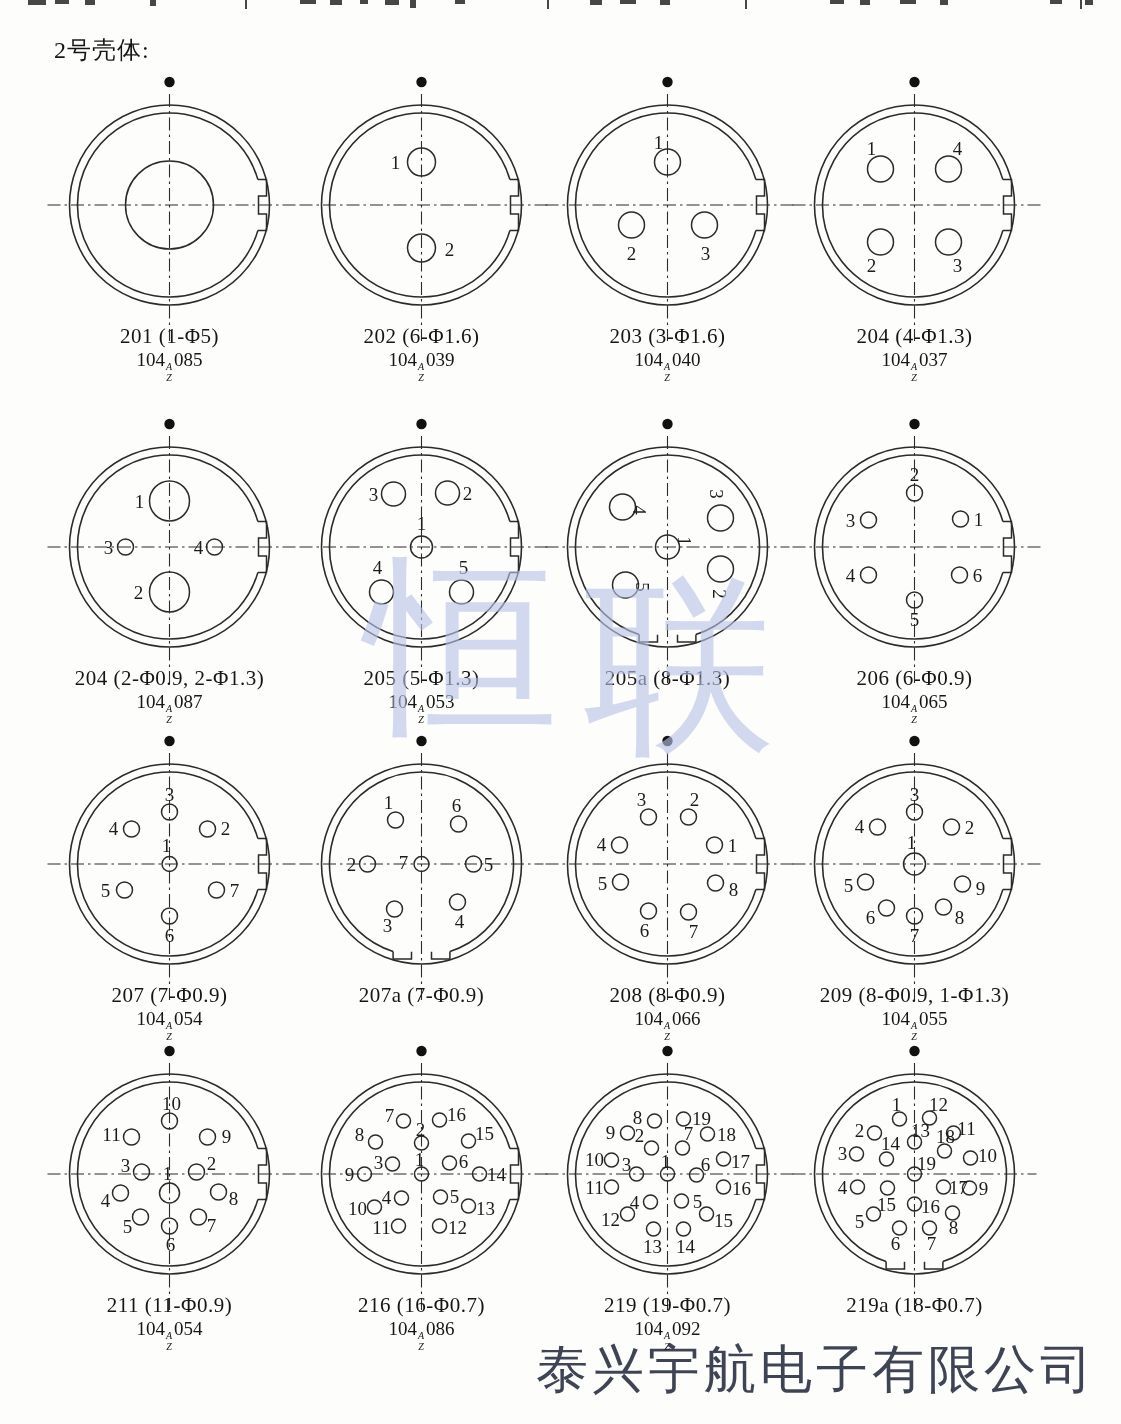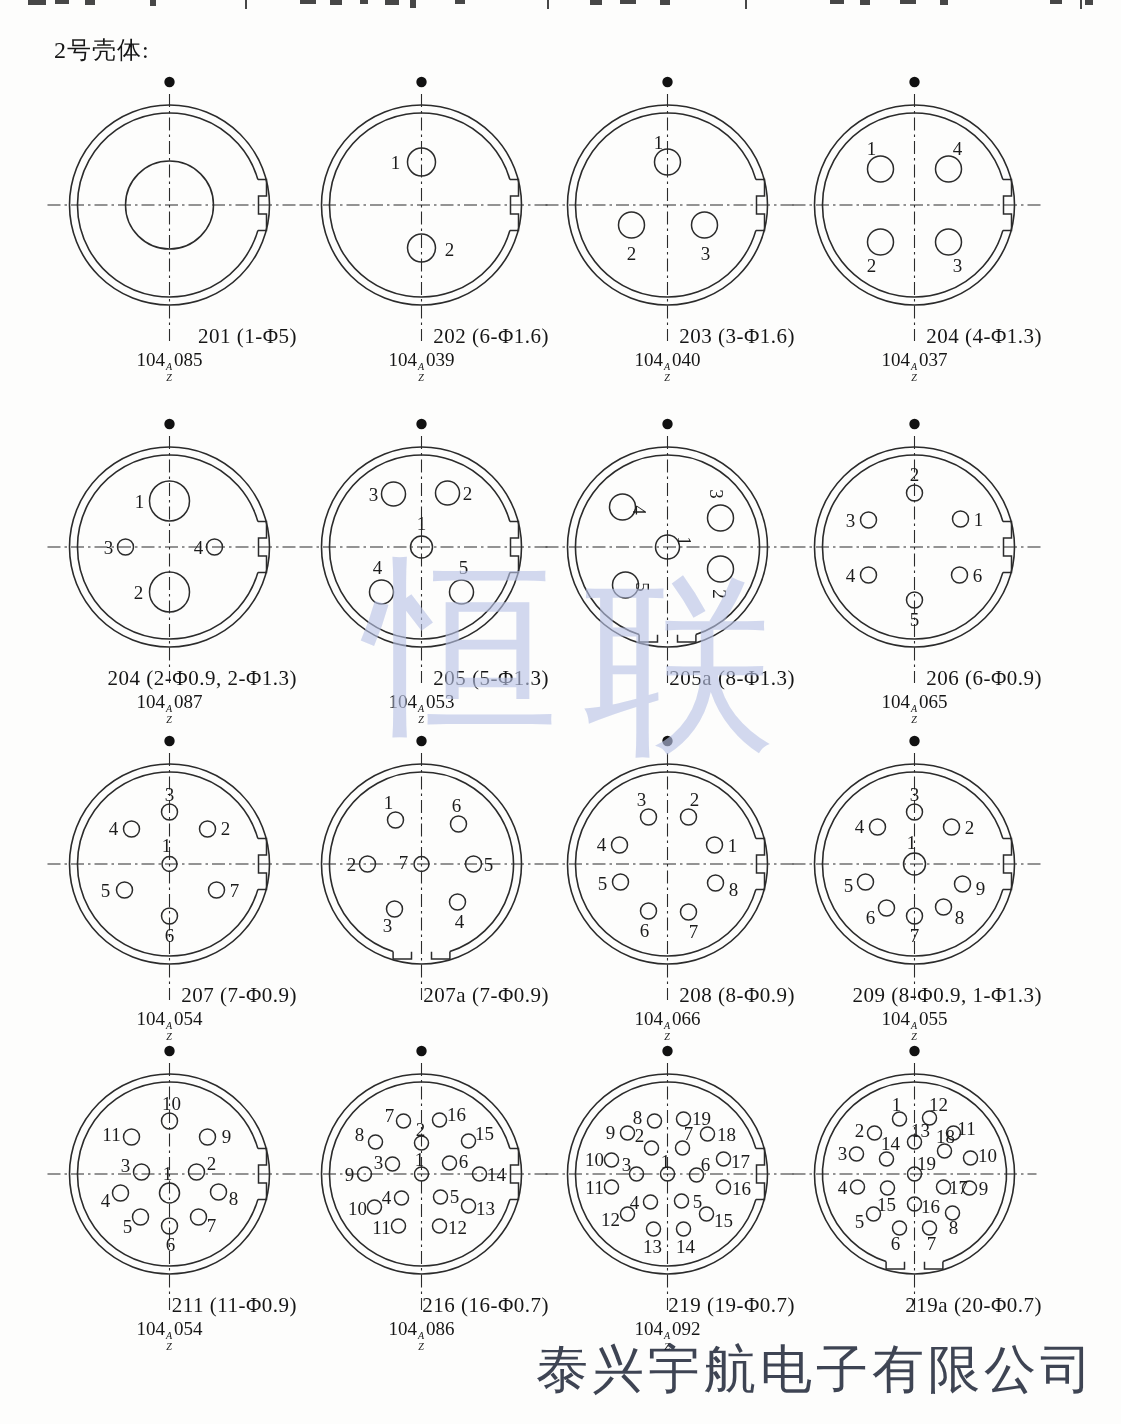--- a/index.html
+++ b/index.html
@@ -12,21 +12,21 @@
   .top-fragments{position:absolute;left:0;top:0;width:1121px;height:12px;}
   .frag{position:absolute;background:#474747;top:0;}
   .page-title{
     position:absolute;left:54px;top:34px;
     font-size:24px;letter-spacing:1px;color:#161616;
   }
   .cell{position:absolute;width:255px;text-align:center;}
   .cell svg{overflow:visible;display:block;}
   .cap1{
     font-size:21px;letter-spacing:0.5px;margin-top:7px;white-space:nowrap;
-    color:#161616;font-family:"Liberation Serif",serif;text-align:right;
+    color:#161616;font-family:"Liberation Serif",serif;
   }
   .cap2{font-size:19px;margin-top:0;color:#161616;white-space:nowrap;}
   .stk{
     display:inline-flex;flex-direction:column;align-items:center;
     font-size:10px;line-height:1.05;vertical-align:-4px;margin:0 2px 0 1px;
     font-style:italic;
   }
   .wm-center{
     position:absolute;left:366px;top:552px;
     font-size:192px;line-height:1;letter-spacing:26px;
@@ -541,18 +541,18 @@
         <text x="-72" y="13" text-anchor="middle" dominant-baseline="central" fill="#1c1c1c" font-size="19px" font-family="&quot;Liberation Serif&quot;, serif">4</text>
         <text x="69" y="14" text-anchor="middle" dominant-baseline="central" fill="#1c1c1c" font-size="19px" font-family="&quot;Liberation Serif&quot;, serif">9</text>
         <text x="-28" y="30" text-anchor="middle" dominant-baseline="central" fill="#1c1c1c" font-size="19px" font-family="&quot;Liberation Serif&quot;, serif">15</text>
         <text x="44" y="13" text-anchor="middle" dominant-baseline="central" fill="#1c1c1c" font-size="19px" font-family="&quot;Liberation Serif&quot;, serif">17</text>
         <text x="16" y="32" text-anchor="middle" dominant-baseline="central" fill="#1c1c1c" font-size="19px" font-family="&quot;Liberation Serif&quot;, serif">16</text>
         <text x="-55" y="47" text-anchor="middle" dominant-baseline="central" fill="#1c1c1c" font-size="19px" font-family="&quot;Liberation Serif&quot;, serif">5</text>
         <text x="39" y="53" text-anchor="middle" dominant-baseline="central" fill="#1c1c1c" font-size="19px" font-family="&quot;Liberation Serif&quot;, serif">8</text>
         <text x="-19" y="69" text-anchor="middle" dominant-baseline="central" fill="#1c1c1c" font-size="19px" font-family="&quot;Liberation Serif&quot;, serif">6</text>
         <text x="17" y="69" text-anchor="middle" dominant-baseline="central" fill="#1c1c1c" font-size="19px" font-family="&quot;Liberation Serif&quot;, serif">7</text>
       </svg>
-      <div class="cap1">219a (20-Φ0.7)</div>
+      <div class="cap1">219a (18-Φ0.7)</div>
     </div>
   </div>
 
 <div class="wm-center"><span>恒</span><span class="c2">联</span></div>
 <div class="wm-bottom">泰兴宇航电子有限公司</div>
 
 </body></html>

